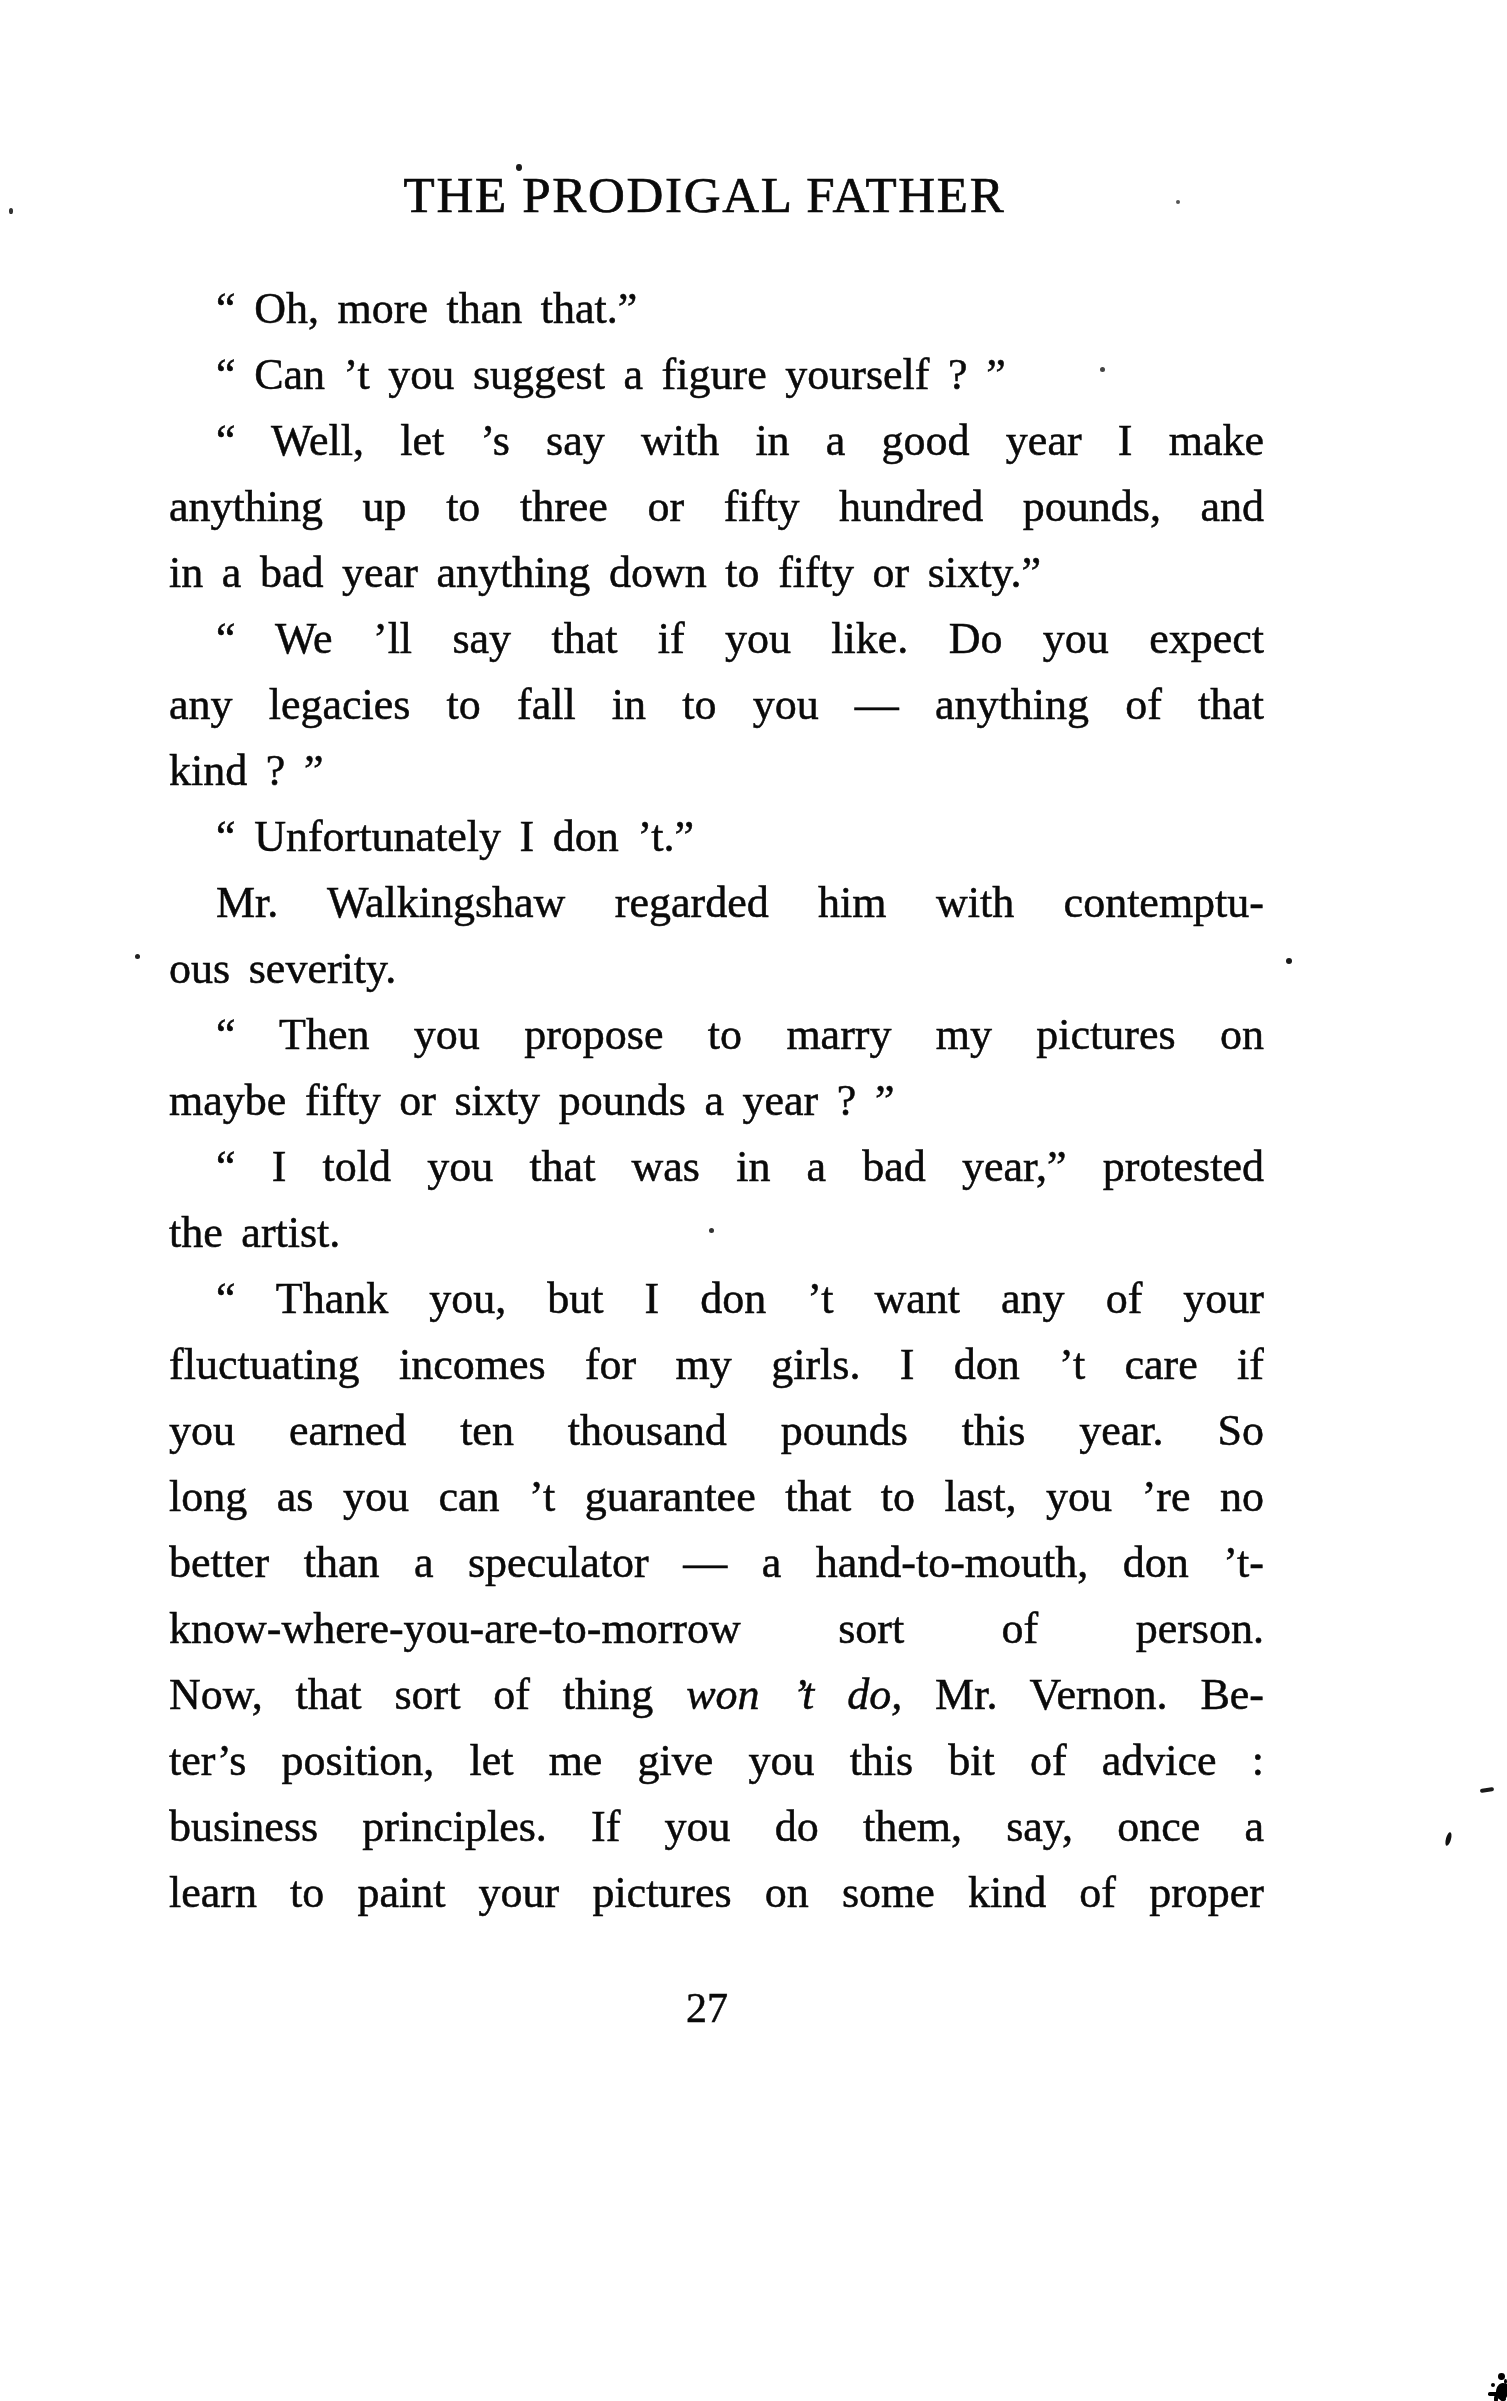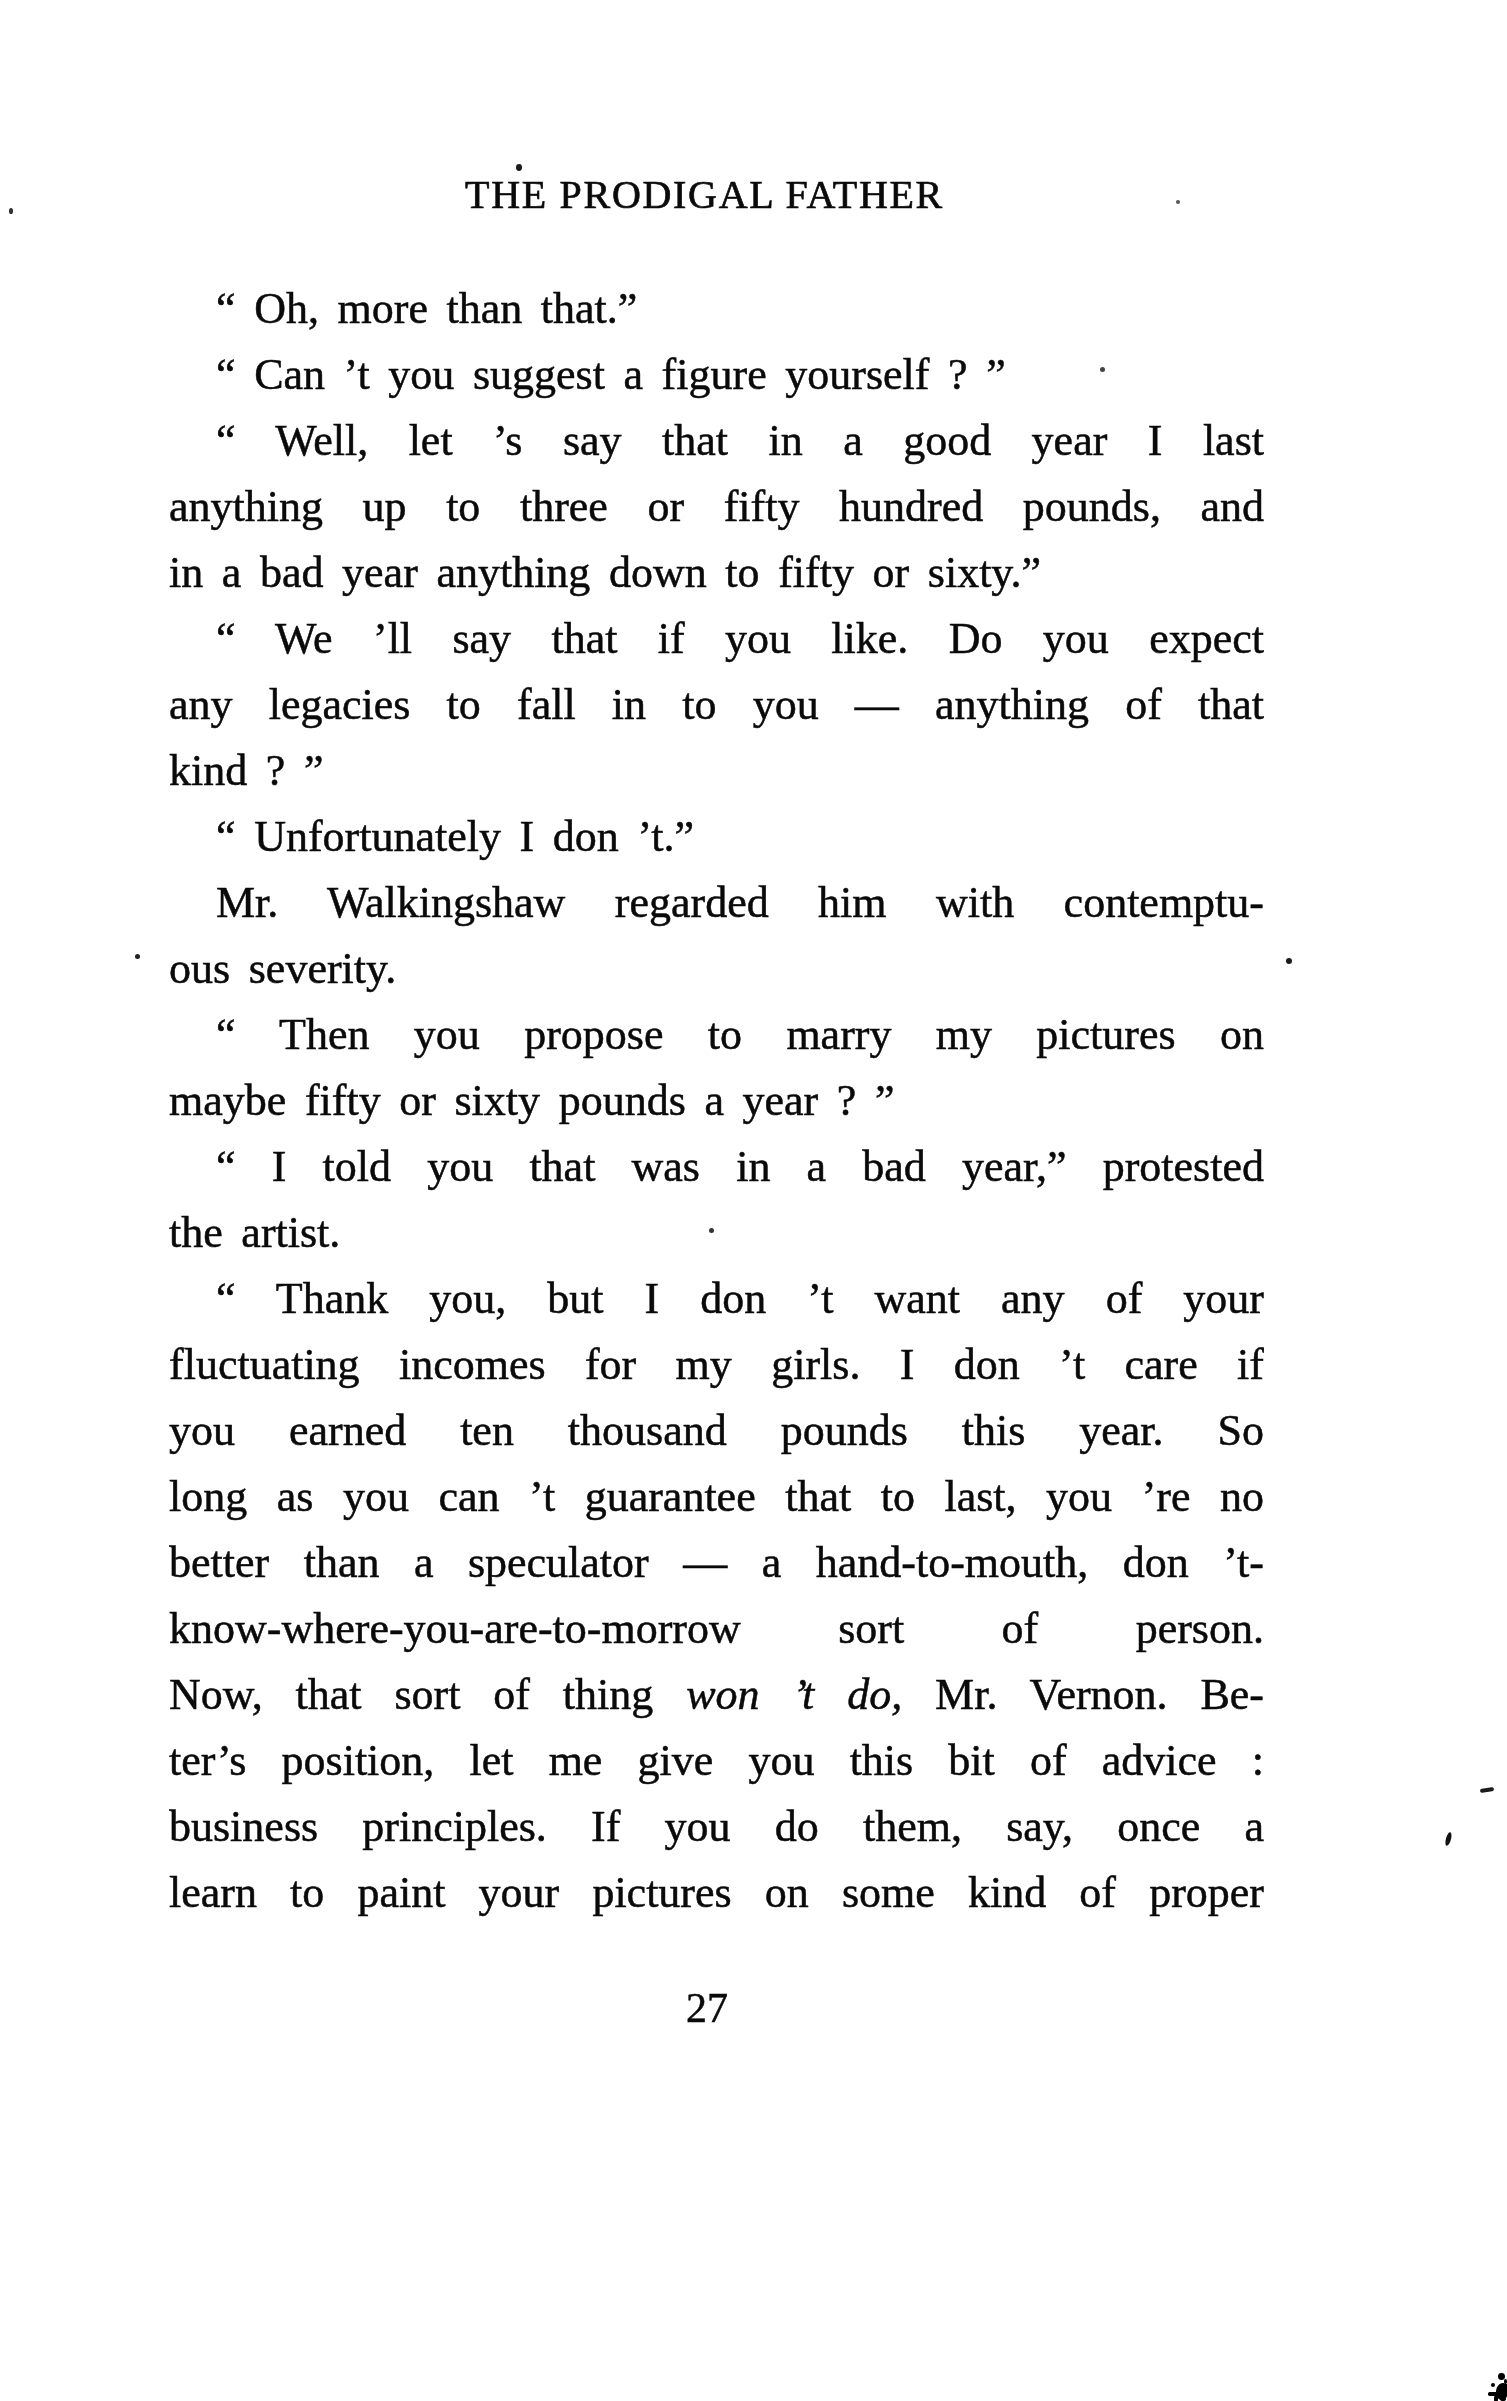--- a/index.html
+++ b/index.html
@@ -11,21 +11,21 @@
     font-family: "Liberation Serif", "DejaVu Serif", serif;
     color: #0a0a0a;
   }
   .page {
     position: absolute; inset: 0;
   }
   .running-head {
     position: absolute;
     top: 168px; left: 169px; width: 1071px;
     text-align: center;
-    font-size: 40px; line-height: 54px;
+    font-size: 51px; line-height: 54px;
     letter-spacing: 1.7px;
     white-space: nowrap;
     -webkit-text-stroke: 0.7px #0a0a0a;
   }
   .text-block {
     position: absolute;
     top: 276px; left: 169px; width: 1095px;
     font-size: 44px;
   }
   .line {
@@ -59,21 +59,21 @@
 </style>
 </head>
 <body>
 
 <div class="page">
   <div class="running-head">THE PRODIGAL FATHER</div>
 
   <div class="text-block">
       <div class="line flush indent"><span>“ Oh, more than that.”</span></div>
       <div class="line flush indent"><span>“ Can ’t you suggest a figure yourself ? ”</span></div>
-      <div class="line justify indent"><span>“ Well, let ’s say that in a good year I last</span></div>
+      <div class="line justify indent"><span>“ Well, let ’s say with in a good year I make</span></div>
       <div class="line justify"><span>anything up to three or fifty hundred pounds, and</span></div>
       <div class="line flush"><span>in a bad year anything down to fifty or sixty.”</span></div>
       <div class="line justify indent"><span>“ We ’ll say that if you like.  Do you expect</span></div>
       <div class="line justify"><span>any legacies to fall in to you — anything of that</span></div>
       <div class="line flush"><span>kind ? ”</span></div>
       <div class="line flush indent"><span>“ Unfortunately I don ’t.”</span></div>
       <div class="line justify indent"><span>Mr. Walkingshaw regarded him with contemptu-</span></div>
       <div class="line flush"><span>ous severity.</span></div>
       <div class="line justify indent"><span>“ Then you propose to marry my pictures on</span></div>
       <div class="line flush"><span>maybe fifty or sixty pounds a year ? ”</span></div>

